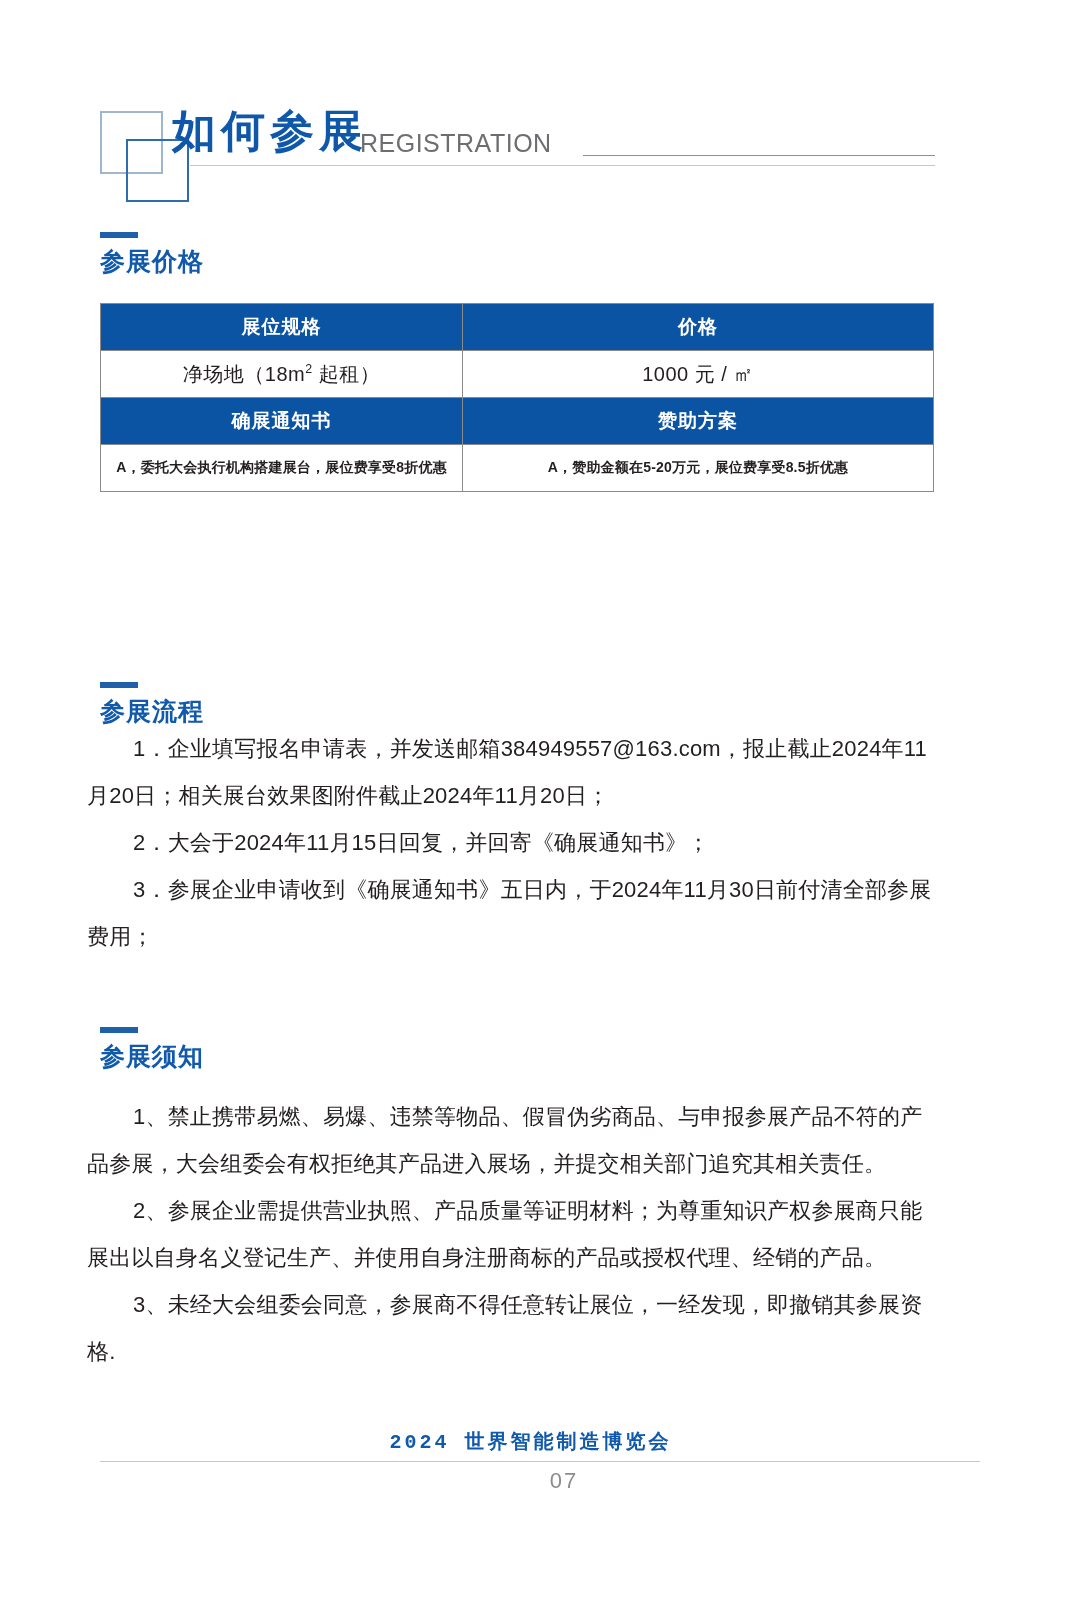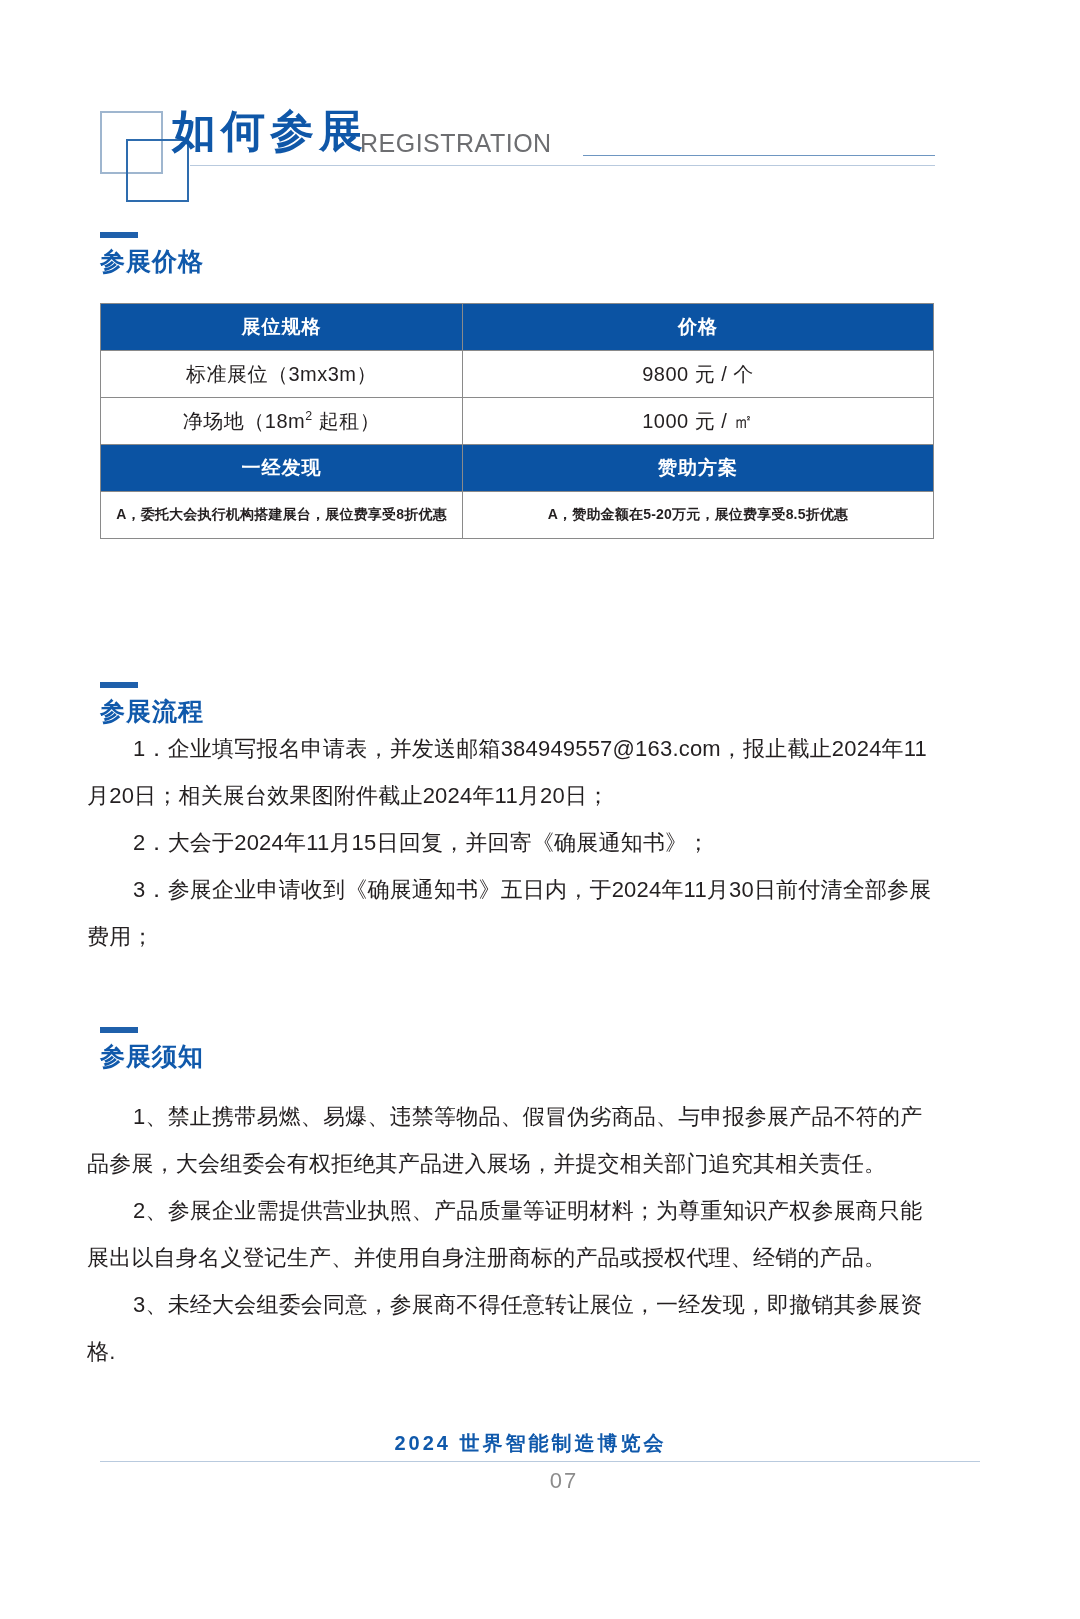--- a/index.html
+++ b/index.html
@@ -172,20 +172,21 @@
     margin: 0;
   }
 
   
   .footer {
     position: absolute;
     left: 0;
     top: 1430px;
     width: 1061px;
     text-align: center;
+    font-family: Liberation Mono, monospace;
   }
   .footer-title {
     font-size: 20px;
     font-weight: bold;
     color: #1059ab;
     letter-spacing: 3px;
     line-height: 26px;
   }
   .footer-rule {
     position: absolute;
@@ -228,29 +229,25 @@
   <colgroup>
     <col class="col-a">
     <col class="col-b">
   </colgroup>
   <tbody>
     <tr>
       <td class="th-cell">展位规格</td>
       <td class="th-cell">价格</td>
     </tr>
     <tr>
-      <td class="td-cell">标准展位（3mx3m）</td>
-      <td class="td-cell">9800 元 / 个</td>
-    </tr>
-    <tr>
       <td class="td-cell"><span>净场地（18m</span><span class="sup">2</span><span> 起租）</span></td>
       <td class="td-cell">1000 元 / ㎡</td>
     </tr>
     <tr>
-      <td class="th-cell">一经发现</td>
+      <td class="th-cell">确展通知书</td>
       <td class="th-cell">赞助方案</td>
     </tr>
     <tr>
       <td class="td-cell-small">A，委托大会执行机构搭建展台，展位费享受8折优惠</td>
       <td class="td-cell-small">A，赞助金额在5-20万元，展位费享受8.5折优惠</td>
     </tr>
   </tbody>
 </table>
 
 <div class="section" style="top:682px;">

